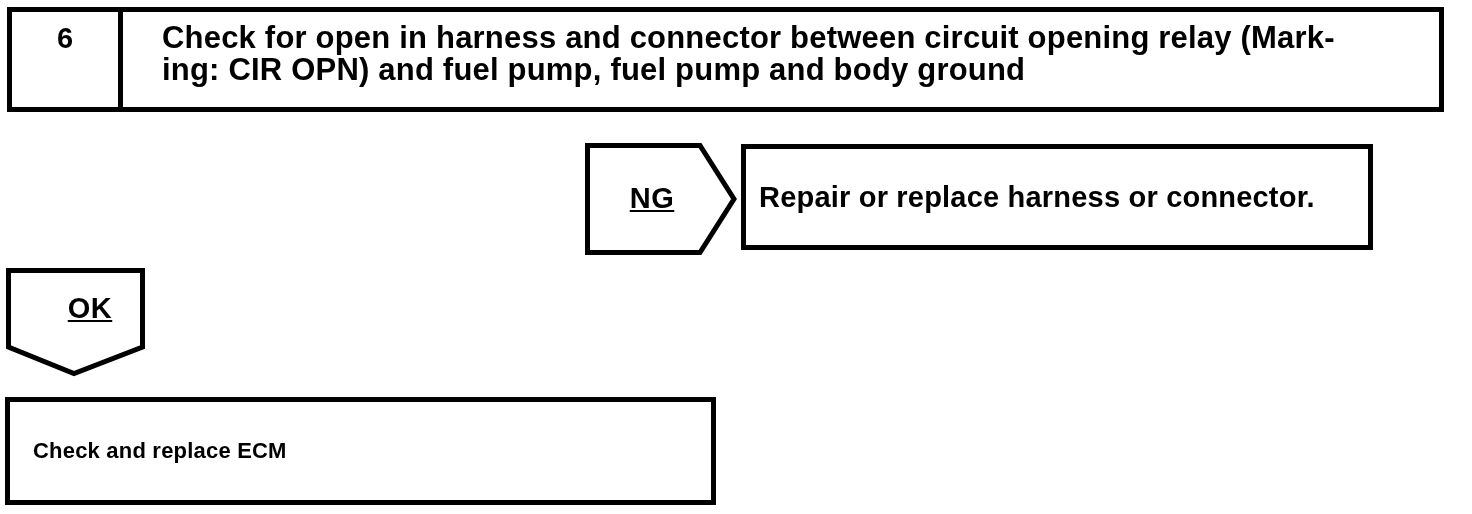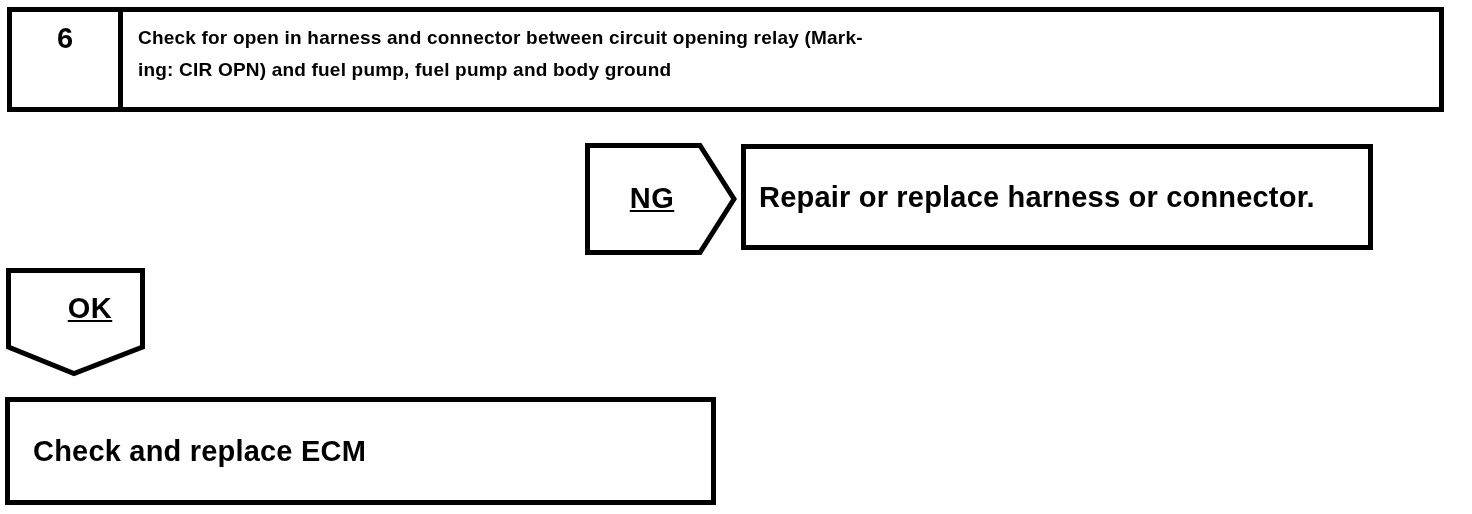--- a/index.html
+++ b/index.html
@@ -38,23 +38,24 @@
     display: flex;
     justify-content: center;
     align-items: flex-start;
     padding-top: 10px;
     font-size: 29px;
     line-height: 32px;
   }
   .instruction {
     flex: 1;
     padding: 10px 8px 0 15px;
-    font-size: 19px;
+    font-size: 31px;
     line-height: 32px;
     letter-spacing: 0.2px;
+    margin-left: 24px;
   }
   .instruction .line {
     white-space: nowrap;
   }
   
   .repair-box {
     left: 741px;
     top: 144px;
     width: 632px;
     height: 106px;
@@ -67,21 +68,21 @@
   }
   
   .ecm-box {
     left: 5px;
     top: 397px;
     width: 711px;
     height: 108px;
     display: flex;
     align-items: center;
     padding-left: 23px;
-    font-size: 29px;
+    font-size: 22px;
     letter-spacing: 0.2px;
     white-space: nowrap;
   }
   
   .shape-wrap {
     position: absolute;
   }
   .ng-wrap {
     left: 585px;
     top: 143px;

